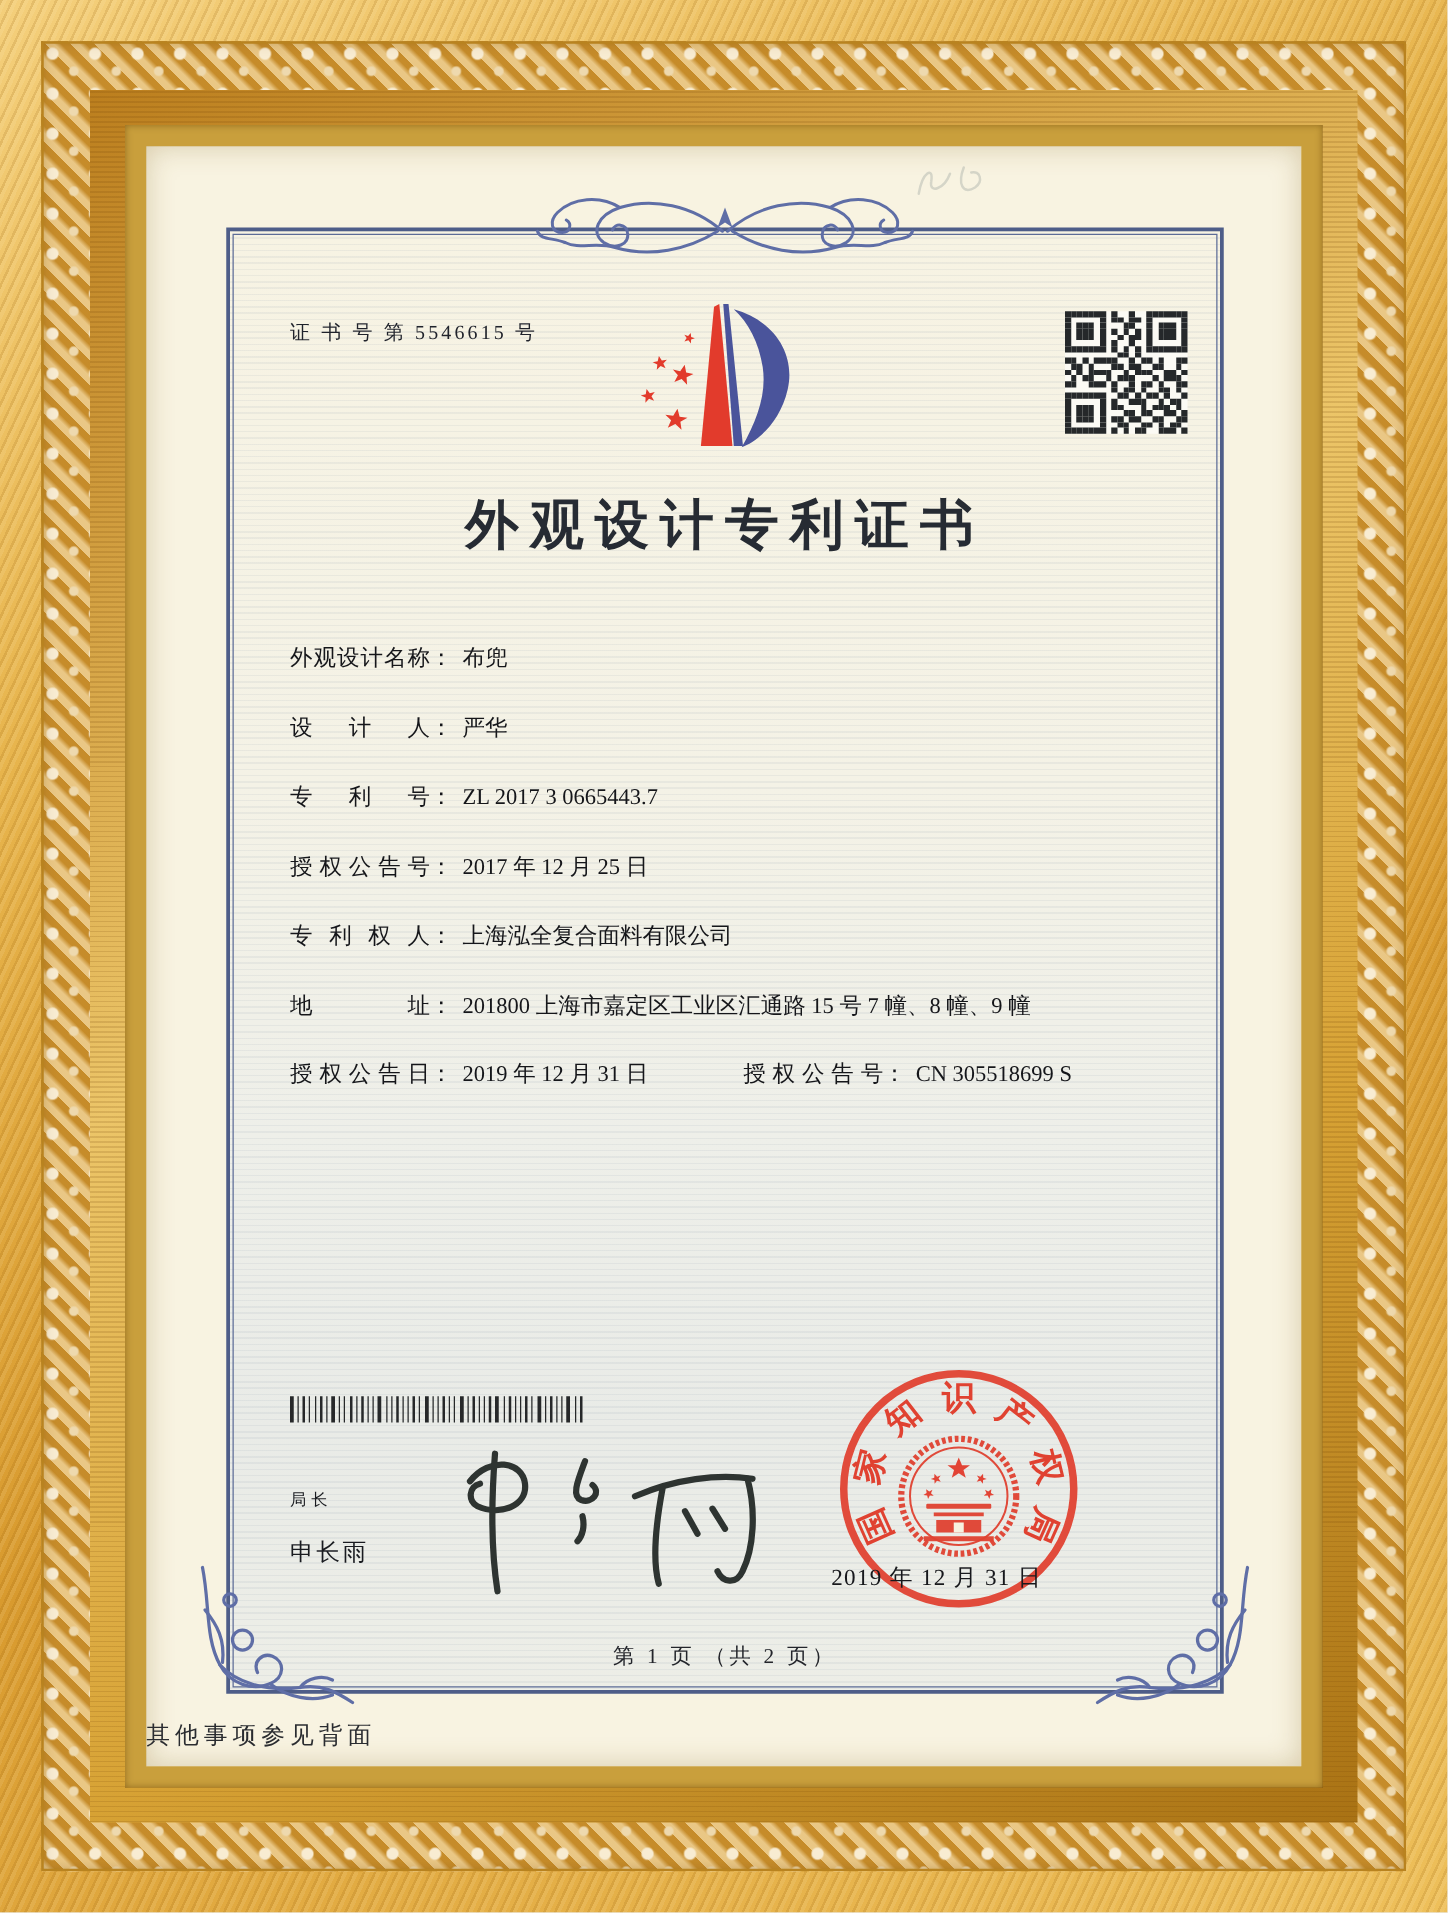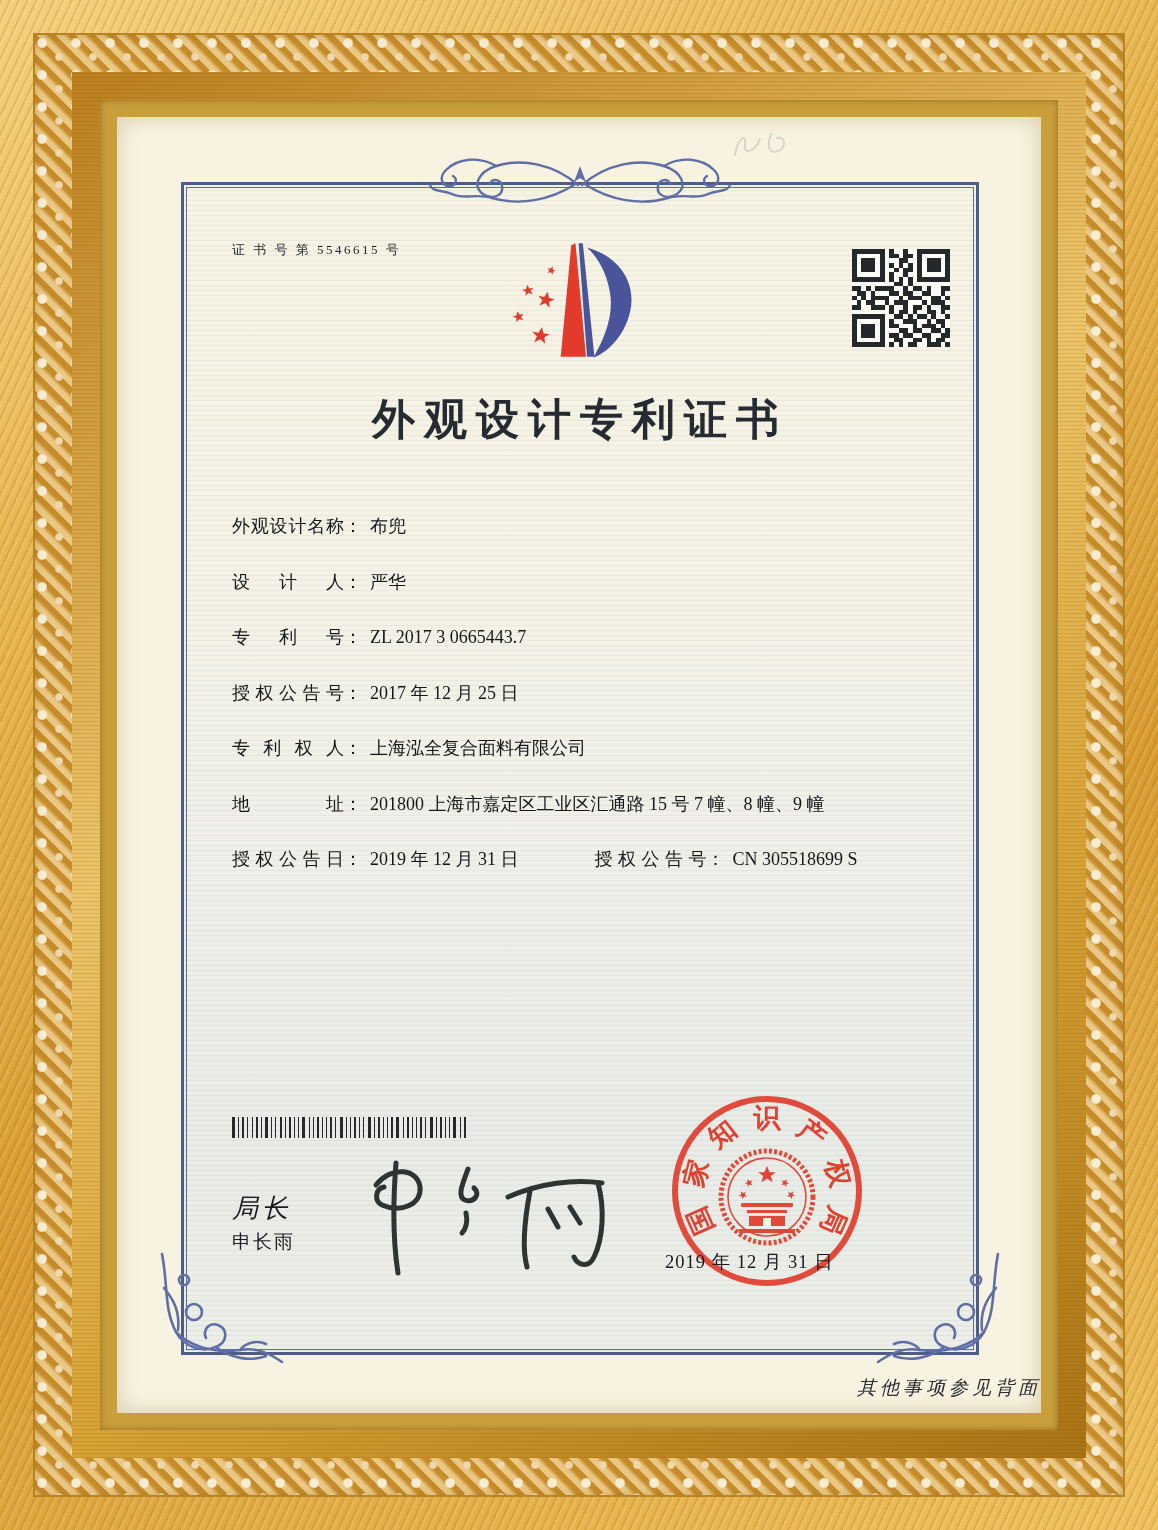--- a/index.html
+++ b/index.html
@@ -31,21 +31,21 @@
     border:3.5px solid #4e5d88;
     background:
       repeating-linear-gradient(180deg,rgba(104,124,150,.085) 0 1px,rgba(0,0,0,0) 1px 5px),
       linear-gradient(180deg,#f7f3e3 0%,#f4f2e6 38%,#eeefe9 62%,#e9ebe7 82%,#edeee7 100%);}
   .inner::before{content:"";position:absolute;inset:2px;border:1px solid #5d6c97;pointer-events:none;}
   .flourish{position:absolute;color:#5f6ea6;}
   .flr-top{top:-33px;left:50%;transform:translateX(-50%);}
   .flr-bl{left:-30px;bottom:-30px;}
   .flr-br{right:-30px;bottom:-30px;transform:scale(-1,1);}
   
-  .cert-no{position:absolute;left:48px;top:56px;font-size:13px;letter-spacing:2.5px;color:#1f222b;}
+  .cert-no{position:absolute;left:48px;top:71px;font-size:16px;letter-spacing:2.5px;color:#1f222b;}
   .logo{position:absolute;left:50%;top:54px;transform:translateX(-54%);}
   .qr{position:absolute;right:26px;top:64px;width:98px;height:98px;display:grid;
       grid-template-columns:repeat(21,1fr);grid-template-rows:repeat(21,1fr);background:#fbfaf4;}
   .qr div{background:transparent;} .qr div.on{background:#25282a;}
   
   .title{position:absolute;left:0;right:0;top:206px;text-align:center;
     font-size:43px;font-weight:700;letter-spacing:9px;color:#262b33;}
   
   .fields{position:absolute;left:48px;right:36px;top:328px;font-size:18px;color:#15161a;}
   .frow{height:55.5px;display:flex;align-items:flex-start;line-height:26px;}
@@ -55,36 +55,36 @@
   .pair{display:flex;} .pair2{margin-left:76px;}
   
   .paras{position:absolute;left:48px;right:42px;top:700px;font-size:18.5px;line-height:38px;
     color:#1c1e24;text-align:justify;}
   .paras p{margin:0;text-indent:2em;}
   
   .barcode{position:absolute;left:48px;top:932px;width:234px;height:21px;display:flex;
     justify-content:space-between;align-items:stretch;}
   .barcode i{display:block;background:#26282a;height:100%;}
   
-  .signer-title{position:absolute;left:48px;top:1006px;font-size:26px;letter-spacing:4px;color:#191b20;font-style:italic;}
+  .signer-title{position:absolute;left:48px;top:1006px;font-size:13px;letter-spacing:4px;color:#191b20;}
   .signer-name{position:absolute;left:48px;top:1044px;font-size:19px;letter-spacing:2px;color:#191b20;}
   .signature{position:absolute;left:178px;top:956px;}
   
   .seal{position:absolute;left:485px;top:908px;width:196px;height:196px;}
   .seal svg{position:absolute;inset:0;}
   .seal-char{position:absolute;left:50%;top:50%;width:30px;height:30px;margin:-15px 0 0 -15px;
     font-size:27px;font-weight:700;color:#e04231;text-align:center;line-height:30px;
     font-family:"Liberation Serif","DejaVu Serif",serif;}
   .seal-date{position:absolute;left:-4px;top:156px;width:210px;font-size:18.5px;color:#17181c;
     letter-spacing:1px;white-space:nowrap;}
   
   .page-ind{position:absolute;left:0;right:0;bottom:16px;text-align:center;font-size:17px;
     letter-spacing:3px;color:#23252b;}
-  .back-note{position:absolute;left:0;right:0;bottom:12px;text-align:right;font-size:19px;
-    letter-spacing:4px;color:#2a2c30;font-style:italic;}
+  .back-note{position:absolute;left:0;right:0;bottom:12px;text-align:left;font-size:19px;
+    letter-spacing:4px;color:#2a2c30;}
   .scribble{position:absolute;left:608px;top:8px;opacity:.55;}
 </style>
 </head>
 <body>
 
 <div class="photo">
   <div class="frame-outer"></div>
   <div class="frame-ornate"></div>
   <div class="frame-slope"></div>
   <div class="frame-bead"></div>
@@ -749,17 +749,18 @@
             <span class="seal-char" style="transform: rotate(-76deg) translateY(-73px);">家</span>
             <span class="seal-char" style="transform: rotate(-38deg) translateY(-73px);">知</span>
             <span class="seal-char" style="transform: rotate(0deg) translateY(-73px);">识</span>
             <span class="seal-char" style="transform: rotate(38deg) translateY(-73px);">产</span>
             <span class="seal-char" style="transform: rotate(76deg) translateY(-73px);">权</span>
             <span class="seal-char" style="transform: rotate(114deg) translateY(-73px);">局</span>
           </div>
         <div class="seal-date">2019 年 12 月 31 日</div>
       </div>
 
+      <div class="page-ind">第 1 页 （共 2 页）</div>
     </div>
 
     <div class="back-note">其他事项参见背面</div>
   </div>
 </div>
 
 </body></html>

